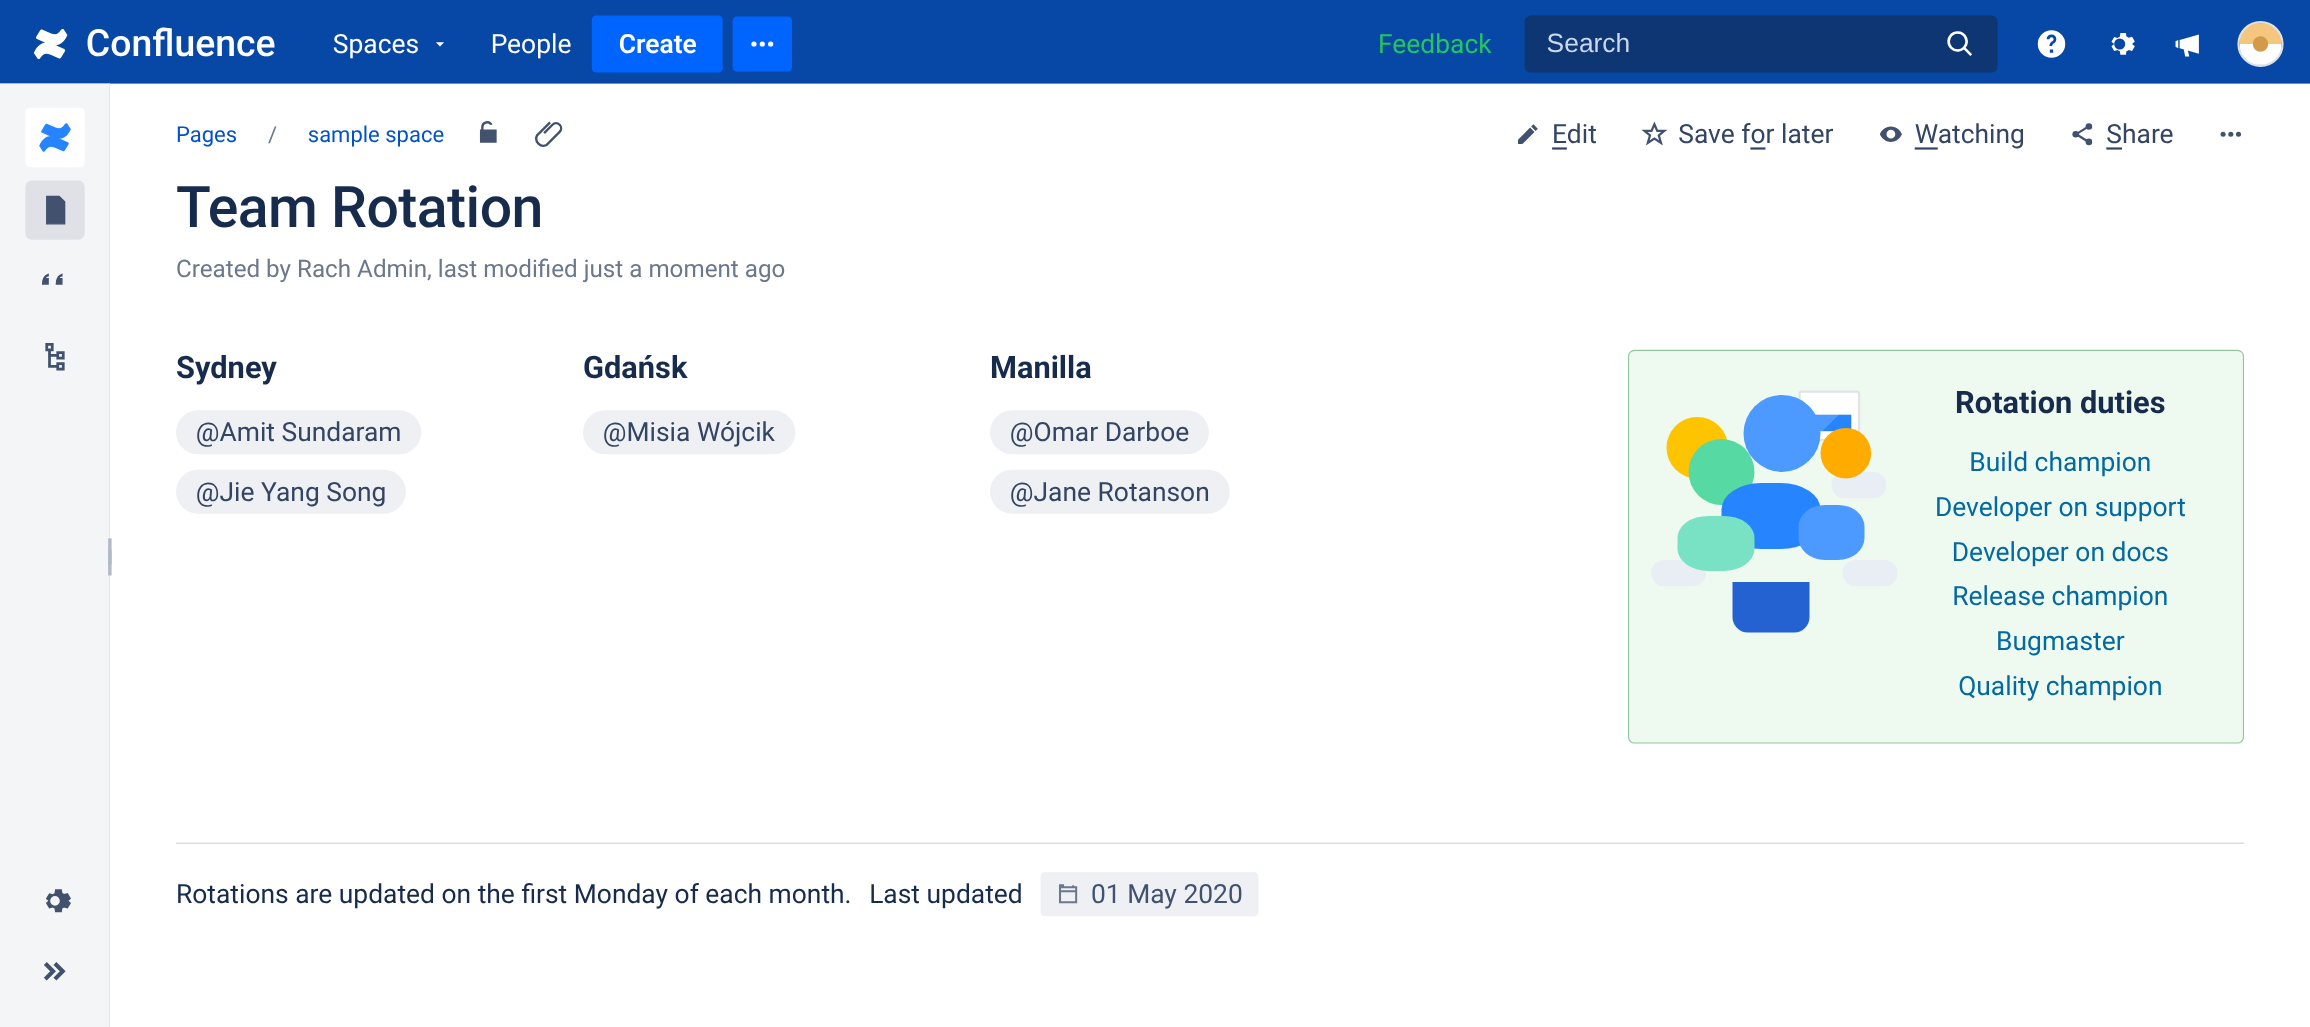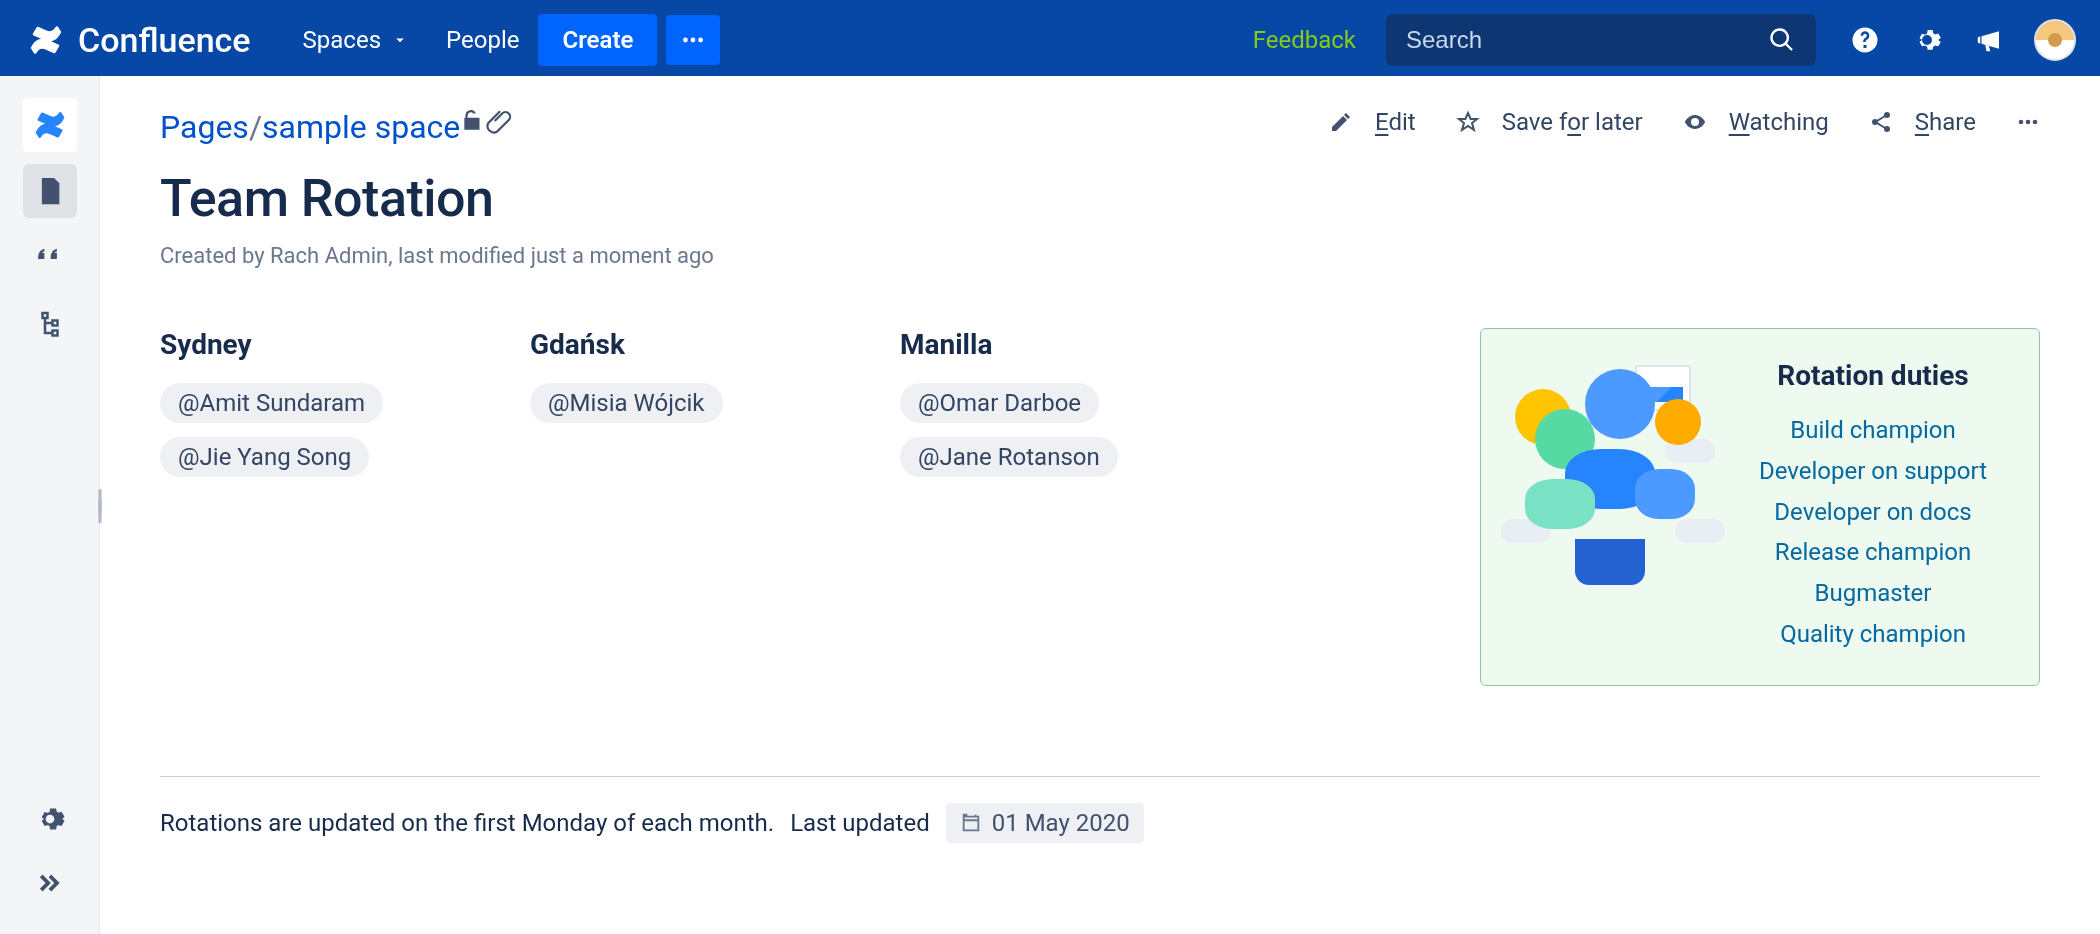--- a/index.html
+++ b/index.html
@@ -32,21 +32,21 @@
 }
 .btn-create {
   background: #0065ff; font-weight: 600; padding: 12px 24px; border-radius: 4px;
   font-size: 24px; cursor: pointer;
 }
 .btn-more {
   background: #0065ff; border-radius: 4px; padding: 12px 14px; margin-left: 8px;
   display: flex; align-items: center; justify-content: center; cursor: pointer;
 }
 .spacer { flex: 1; }
-.feedback { font-size: 24px; color: #84cc16; margin-right: 30px; cursor: pointer; }
+.feedback { font-size: 24px; color: #22c55e; margin-right: 30px; cursor: pointer; }
 .searchbox {
   background: #0d3673; border-radius: 6px; display: flex; align-items: center;
   padding: 0 20px; height: 52px; width: 430px; margin-right: 18px;
 }
 .searchbox input {
   background: transparent; border: none; outline: none; color: #fff;
   font-size: 24px; flex: 1;
 }
 .searchbox input::placeholder { color: #cbd7ec; }
 .topicon { width: 50px; height: 50px; display: flex; align-items: center; justify-content: center; cursor: pointer; margin: 0 6px; }
@@ -83,27 +83,27 @@
 .rail-bottom{ margin-top:auto; margin-bottom:24px; display:flex; flex-direction:column; gap:10px; align-items:center;}
 .rail-handle{
   position:absolute; right:-7px; top:420px; display:flex; flex-direction:column; gap:2px;
   color:#b3bac5; font-size:20px; line-height:0.5;
 }
 
 .main { flex:1; padding: 32px 60px 40px 60px; overflow:auto; }
 
 
 .page-header{ display:flex; align-items:flex-start; }
-.breadcrumb{ display:flex; align-items:flex-start; gap:0; font-size:32px; }
+.breadcrumb{ display:flex; align-items:flex-end; gap:28px; font-size:20px; }
 .breadcrumb a{ color:#0052cc; text-decoration:none; cursor:pointer;}
 .breadcrumb .sep{ color:#6b778c; }
 .bc-icon{ color:#42526e; cursor:pointer; display:flex; }
 .bc-icon svg{ width:26px; height:26px; fill:#42526e; }
 .actions{ margin-left:auto; display:flex; align-items:center; gap:40px; font-size:24px; color:#344563;}
-.action{ display:flex; align-items:center; gap:22px; cursor:pointer; }
+.action{ display:flex; align-items:center; gap:10px; cursor:pointer; }
 .action .u{ text-decoration:underline; text-underline-offset:4px; }
 .action svg{ width:24px; height:24px; fill:#42526e; }
 
 .title{ font-size:52px; font-weight:500; color:#172b4d; margin-top:22px; letter-spacing:-0.5px;}
 .byline{ font-size:22px; color:#6b778c; margin-top:14px; }
 
 .content{ display:flex; margin-top:60px; gap:32px; align-items:flex-start;}
 .cols{ display:flex; gap:10px; flex:1;}
 .col{ width:360px;}
 .col h3{ font-size:28px; font-weight:700; color:#172b4d; margin-bottom:22px;}

